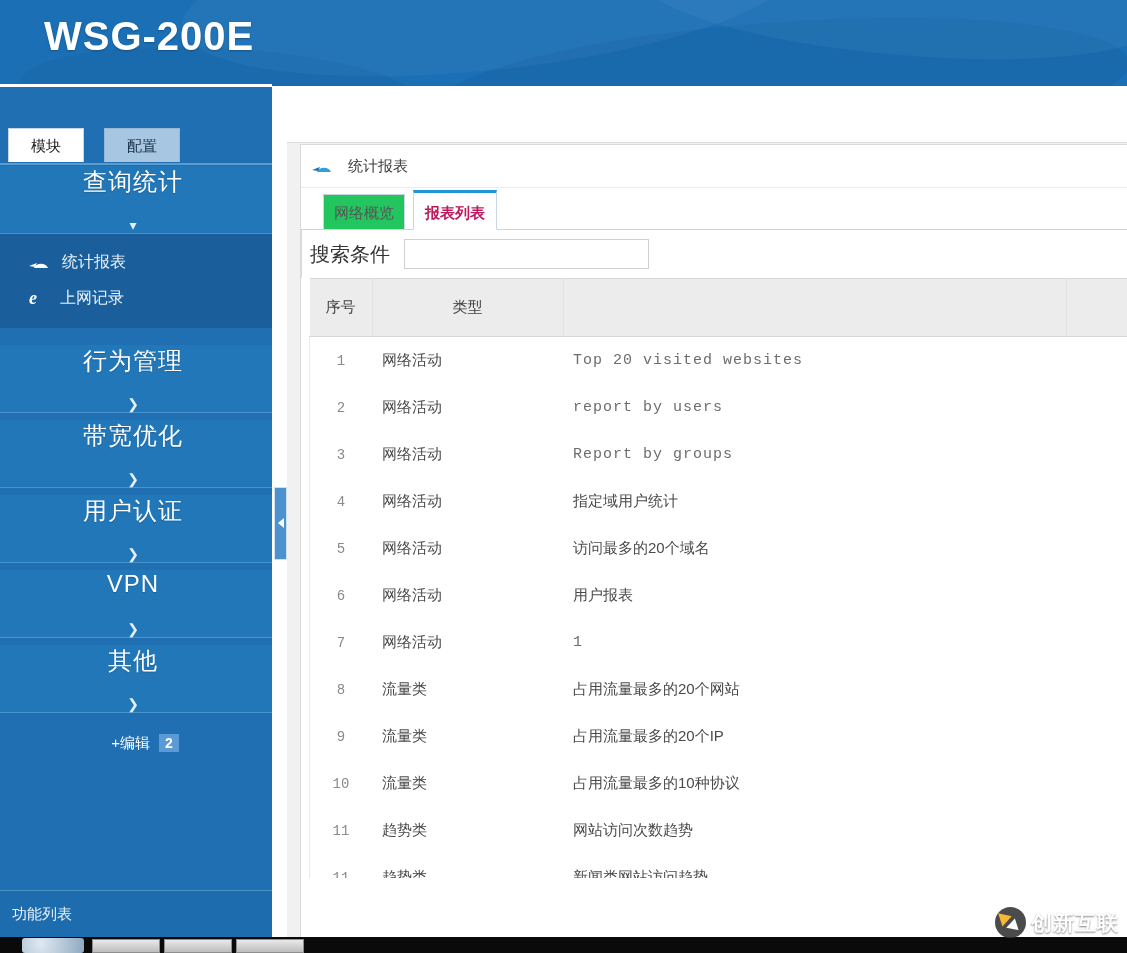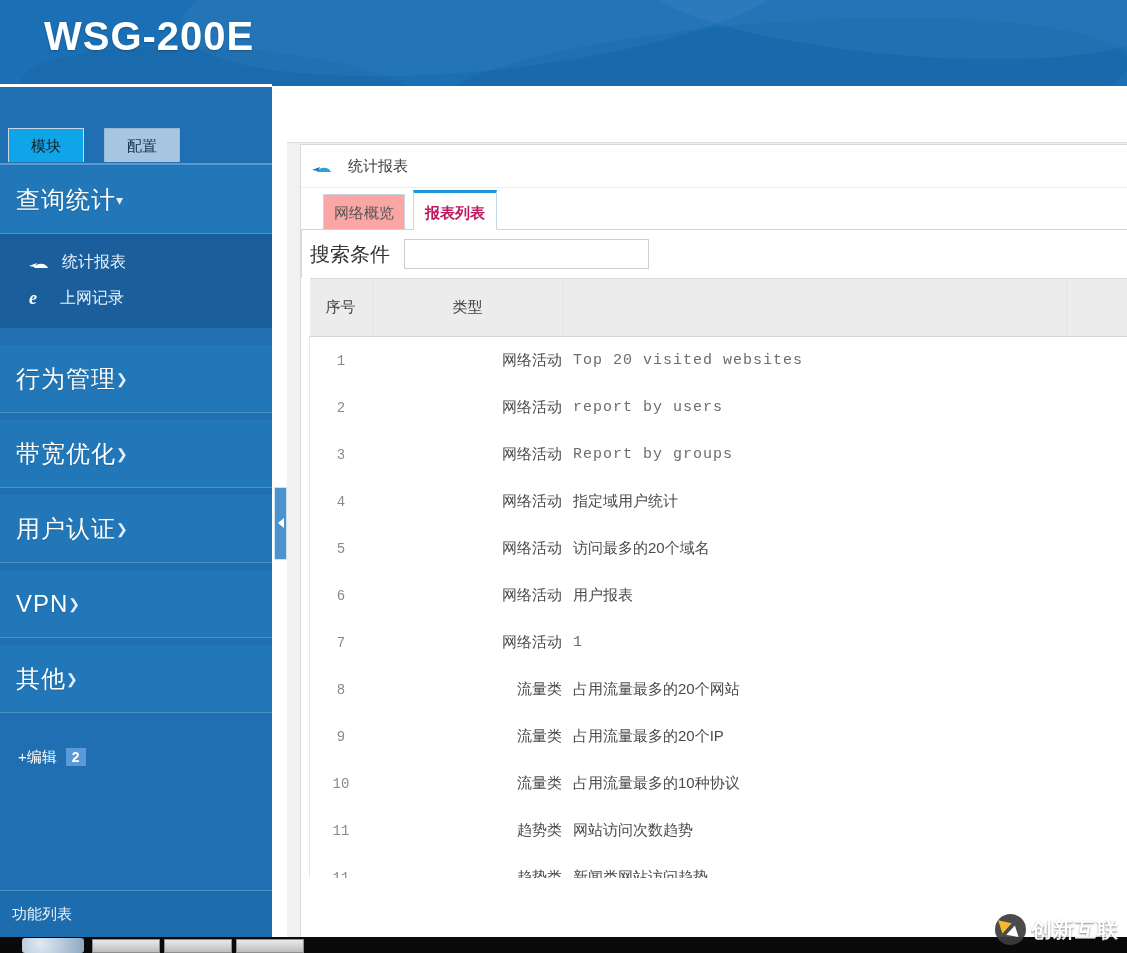--- a/index.html
+++ b/index.html
@@ -61,21 +61,21 @@
   .side-tab {
     height: 34px;
     line-height: 34px;
     padding: 0 22px;
     font-size: 15px;
     color: #1b1b1b;
     text-align: center;
     box-sizing: border-box;
   }
   .side-tab.active {
-    background: #0ea5e9;
+    background: #ffffff;
     border: 1px solid #c6d6e6;
     border-bottom: none;
     font-family: Liberation Serif, serif;
   }
   .side-tab.inactive {
     background: #a7c6e2;
     border: 1px solid #96b9d8;
     border-bottom: none;
     color: #17304a;
     margin-left: 20px;
@@ -90,24 +90,25 @@
     position: absolute;
     left: 0; width: 272px;
     box-sizing: border-box;
   }
   .nav-top {
     height: 68px;
     background: #2277b8;
     border-bottom: 1px solid #4a93c9;
     display: flex;
     align-items: center;
-    justify-content: flex-start;
+    justify-content: space-between;
     padding: 0 22px 0 16px;
     box-sizing: border-box;
     cursor: pointer;
+    flex-direction: column;
   }
   .nav-top .lbl {
     color: #ffffff;
     font-size: 24px;
     letter-spacing: 1px;
     text-shadow: 0 1px 1px rgba(0,0,0,0.18);
   }
   .nav-top .chev {
     color: #e6f0fa;
     font-size: 14px;
@@ -241,21 +242,21 @@
     height: 40px;
     line-height: 40px;
     box-sizing: border-box;
     text-align: center;
     font-size: 15px;
     cursor: pointer;
   }
   .tab.inactive {
     left: 22px;
     width: 82px;
-    background: #fca5a5;
+    background: #22c55e;
     border: 1px solid #c8d6e2;
     color: #555;
     height: 36px; line-height: 36px;
   }
   .tab.active {
     left: 112px;
     width: 84px;
     background: #ffffff;
     border: 1px solid #c8d6e2;
     border-bottom: 1px solid #ffffff;
@@ -307,35 +308,35 @@
   .tbl th.c2 { width: 188px; }
   .tbl th.c3 { width: 500px; }
   .tbl th.c4 { width: 138px; text-align: right; padding-right: 4px; }
   .tbl td {
     height: 45px;
     font-size: 15px;
     color: #4a4a4a;
     border: none;
   }
   .tbl td.c1 { text-align: center; color: #8a8a8a; font-size: 14px; font-family: "Liberation Mono", monospace; }
-  .tbl td.c2 { padding-left: 10px; text-align: right; }
+  .tbl td.c2 { padding-left: 10px; }
   .tbl td.c3 { padding-left: 10px; }
   .tbl td.c3.mono { font-family: "Liberation Mono", monospace; color: #6d6d6d; letter-spacing: 1px; }
   .tbl tbody tr { border-left: 1px solid #e9e9e9; }
 
   .table-wrap {
     position: relative;
     overflow: hidden;
     height: 600px;
   }
 
   
   .watermark {
     position: absolute;
-    right: 8px; bottom: 8px;
+    right: 8px; bottom: 15px;
     display: flex;
     align-items: center;
     opacity: 0.92;
     z-index: 30;
     pointer-events: none;
   }
   .wm-circle {
     width: 31px; height: 31px;
     border-radius: 50%;
     background: #3c3c3c;
@@ -469,21 +470,21 @@
       </div>
     </div>
 
     <div class="nav-group" style="top:558px;">
       <div class="nav-top">
         <span class="lbl">其他</span>
         <span class="chev">❯</span>
       </div>
     </div>
 
-    <div class="nav-edit" style="top:650px;">
+    <div class="nav-edit" style="top:636px;justify-content:center;">
       <span class="etxt">+编辑</span>
       <span class="badge">2</span>
     </div>
 
     <div class="sidebar-footer">
       <span class="lbl">功能列表</span>
     </div>
   </div>
 
   <div class="collapse-handle">

